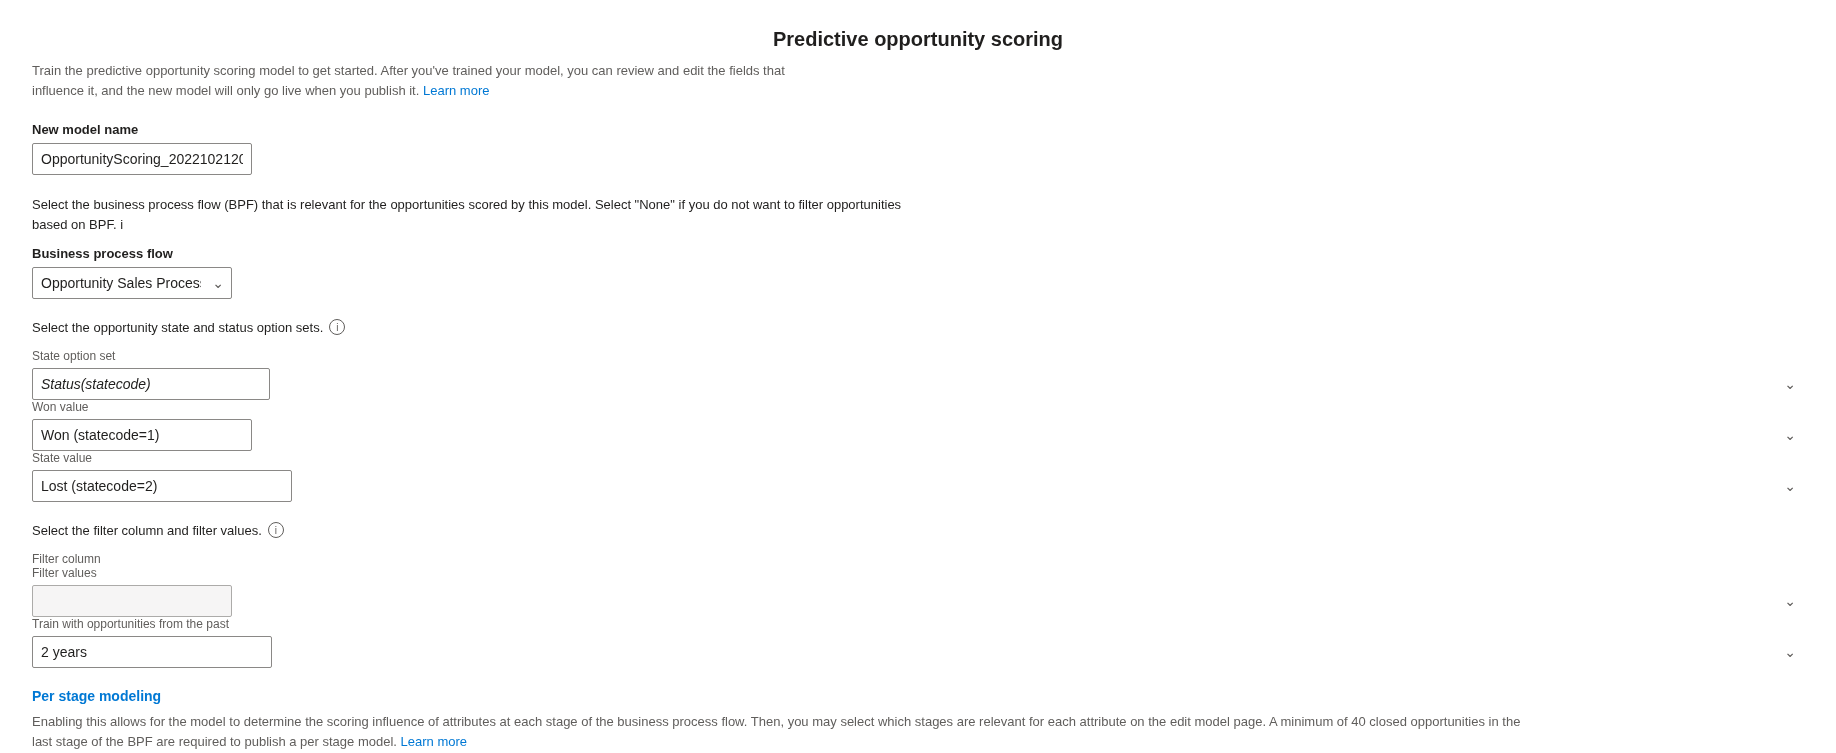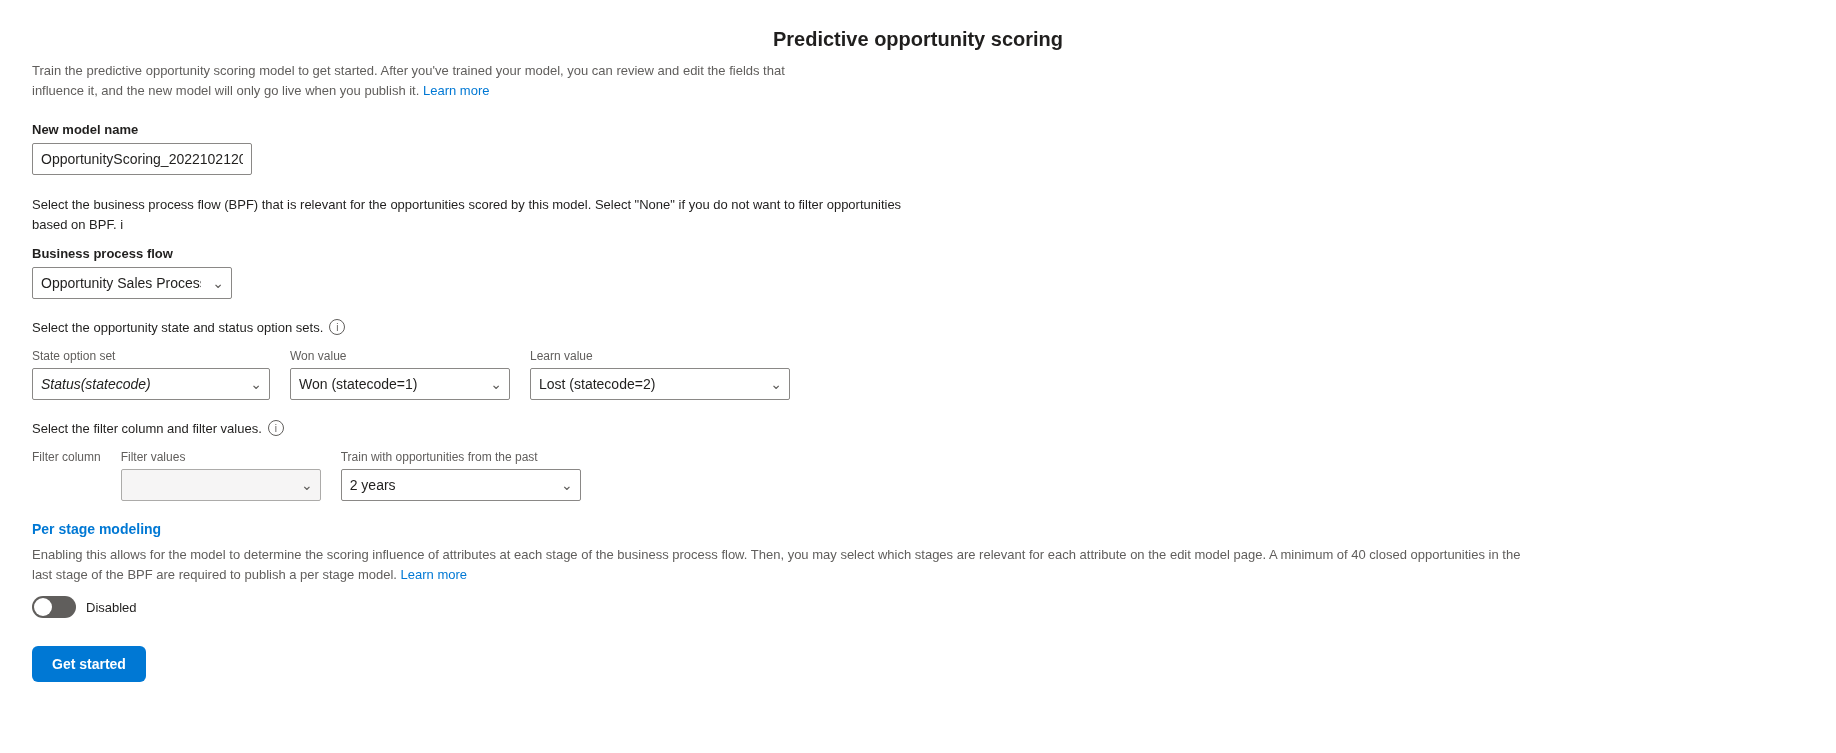--- a/index.html
+++ b/index.html
@@ -79,22 +79,22 @@
       align-items: center;
       justify-content: center;
       font-size: 10px;
       color: #605e5c;
       cursor: pointer;
       flex-shrink: 0;
     }
 
     .dropdowns-row {
       display: flex;
-      gap: 20px;
       flex-wrap: wrap;
+      flex-direction: column;
     }
 
     .dropdown-group {
       display: flex;
       flex-direction: column;
       gap: 5px;
     }
 
     .dropdown-label {
       font-size: 12px;
@@ -293,21 +293,21 @@
     </div>
     <div class="dropdown-group">
       <span class="dropdown-label">Won value</span>
       <div class="dropdown-wrapper">
         <select class="dropdown-select dropdown-won">
           <option>Won (statecode=1)</option>
         </select>
       </div>
     </div>
     <div class="dropdown-group">
-      <span class="dropdown-label">Learn value</span>
+      <span class="dropdown-label">State value</span>
       <div class="dropdown-wrapper">
         <select class="dropdown-select dropdown-lost">
           <option>Lost (statecode=2)</option>
         </select>
       </div>
     </div>
   </div>
 </div>
 
 

